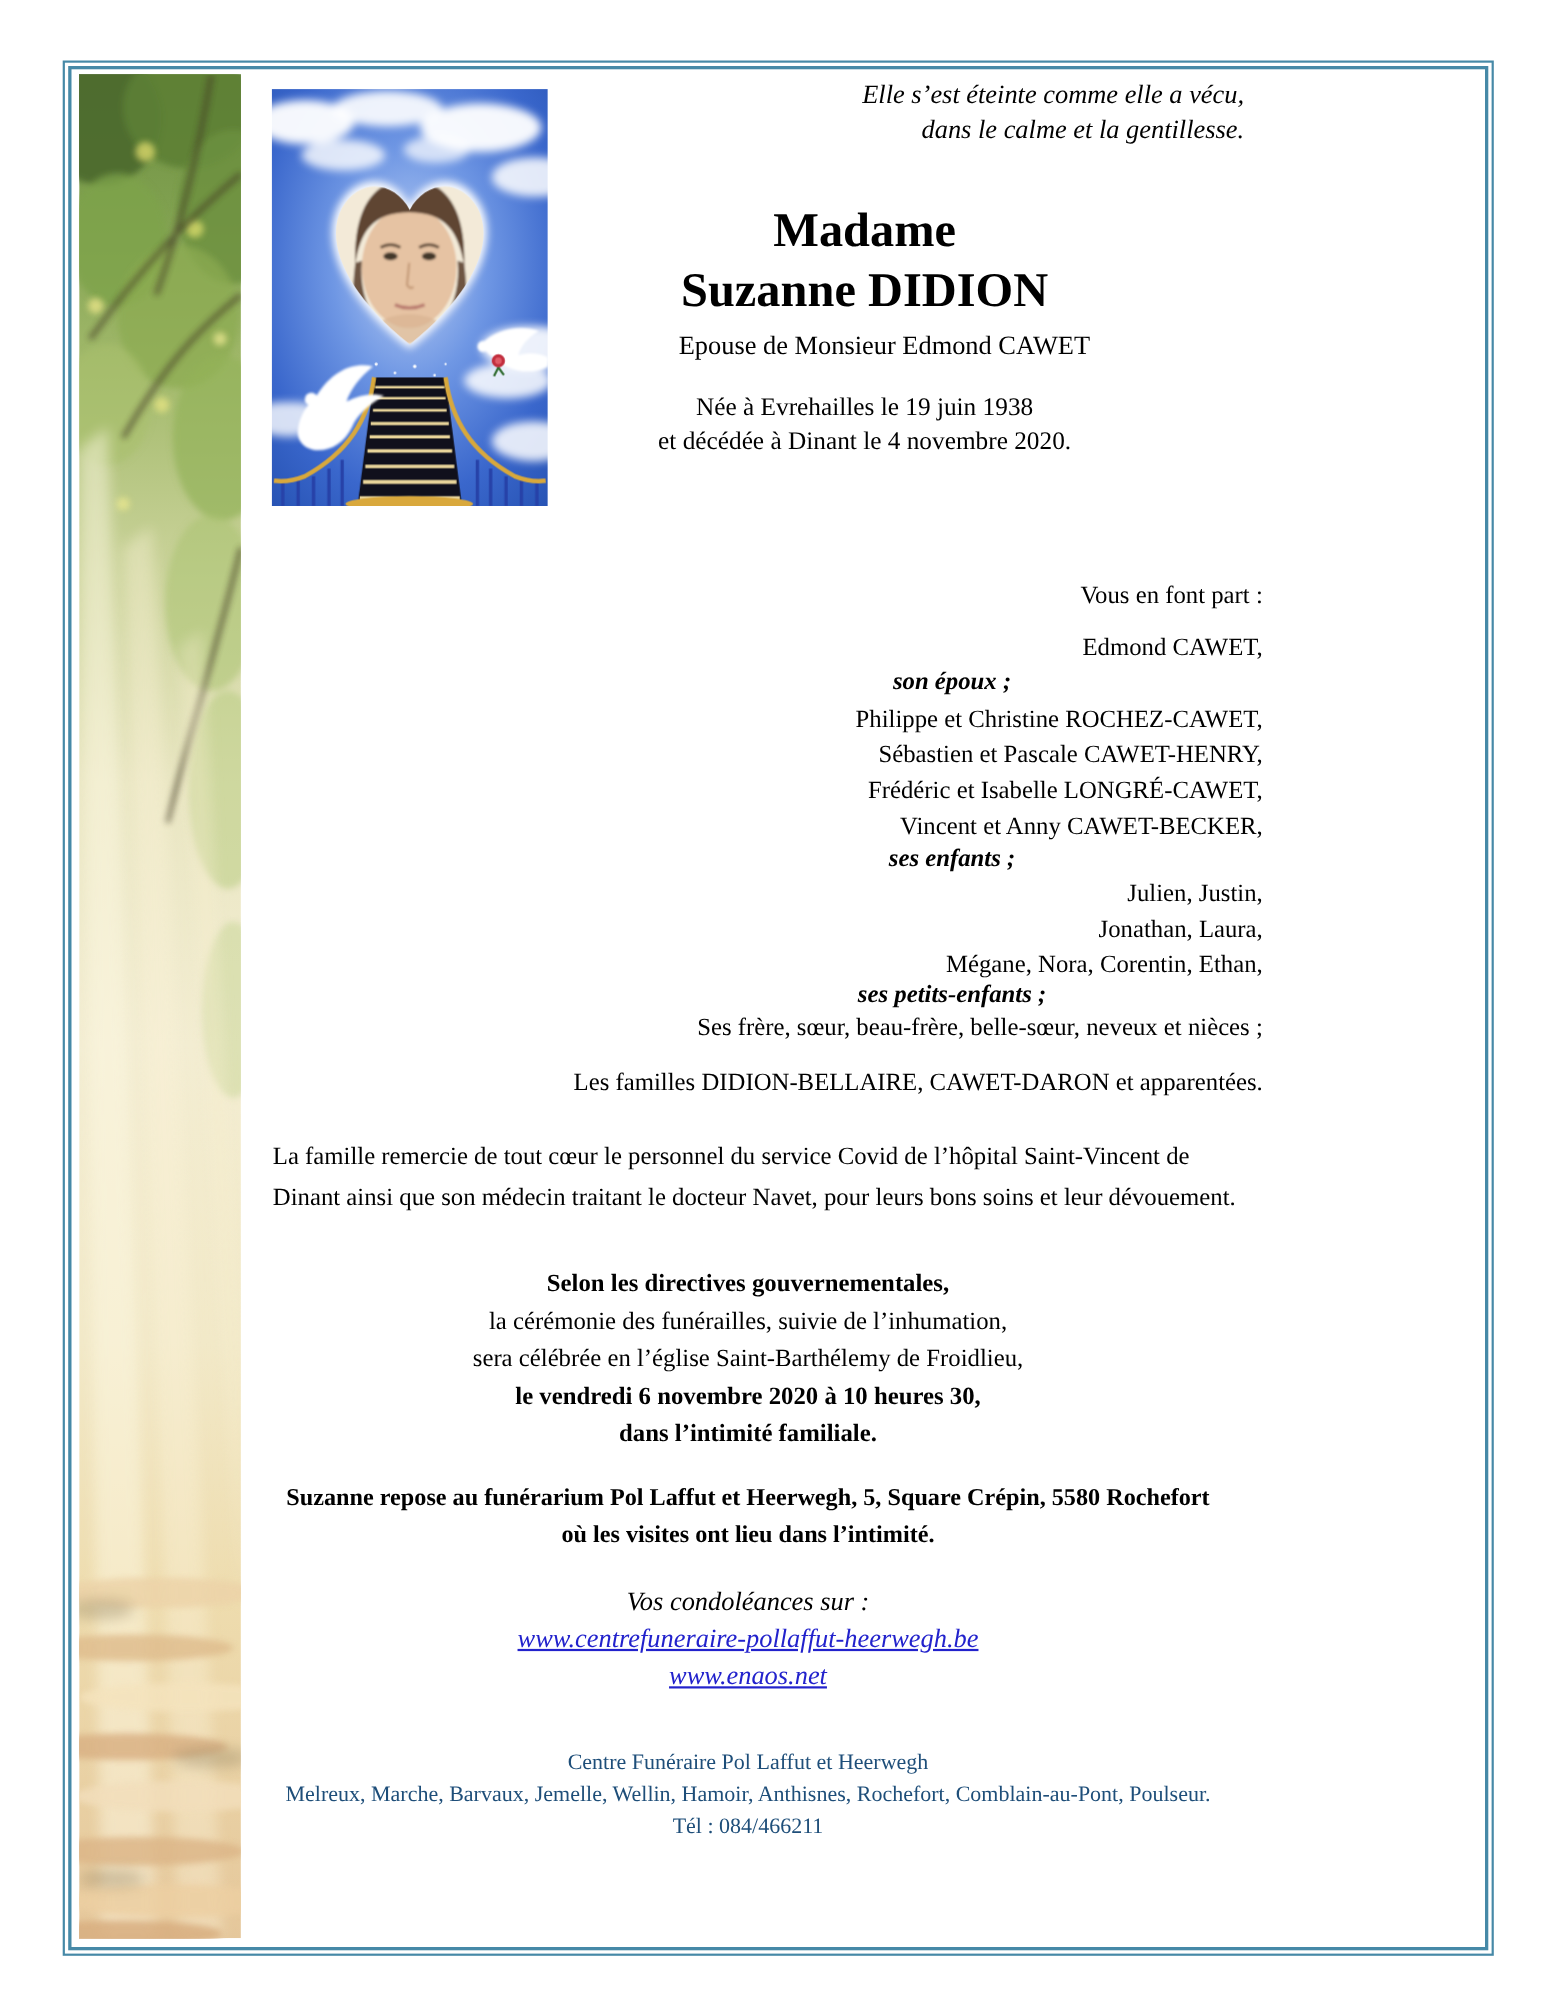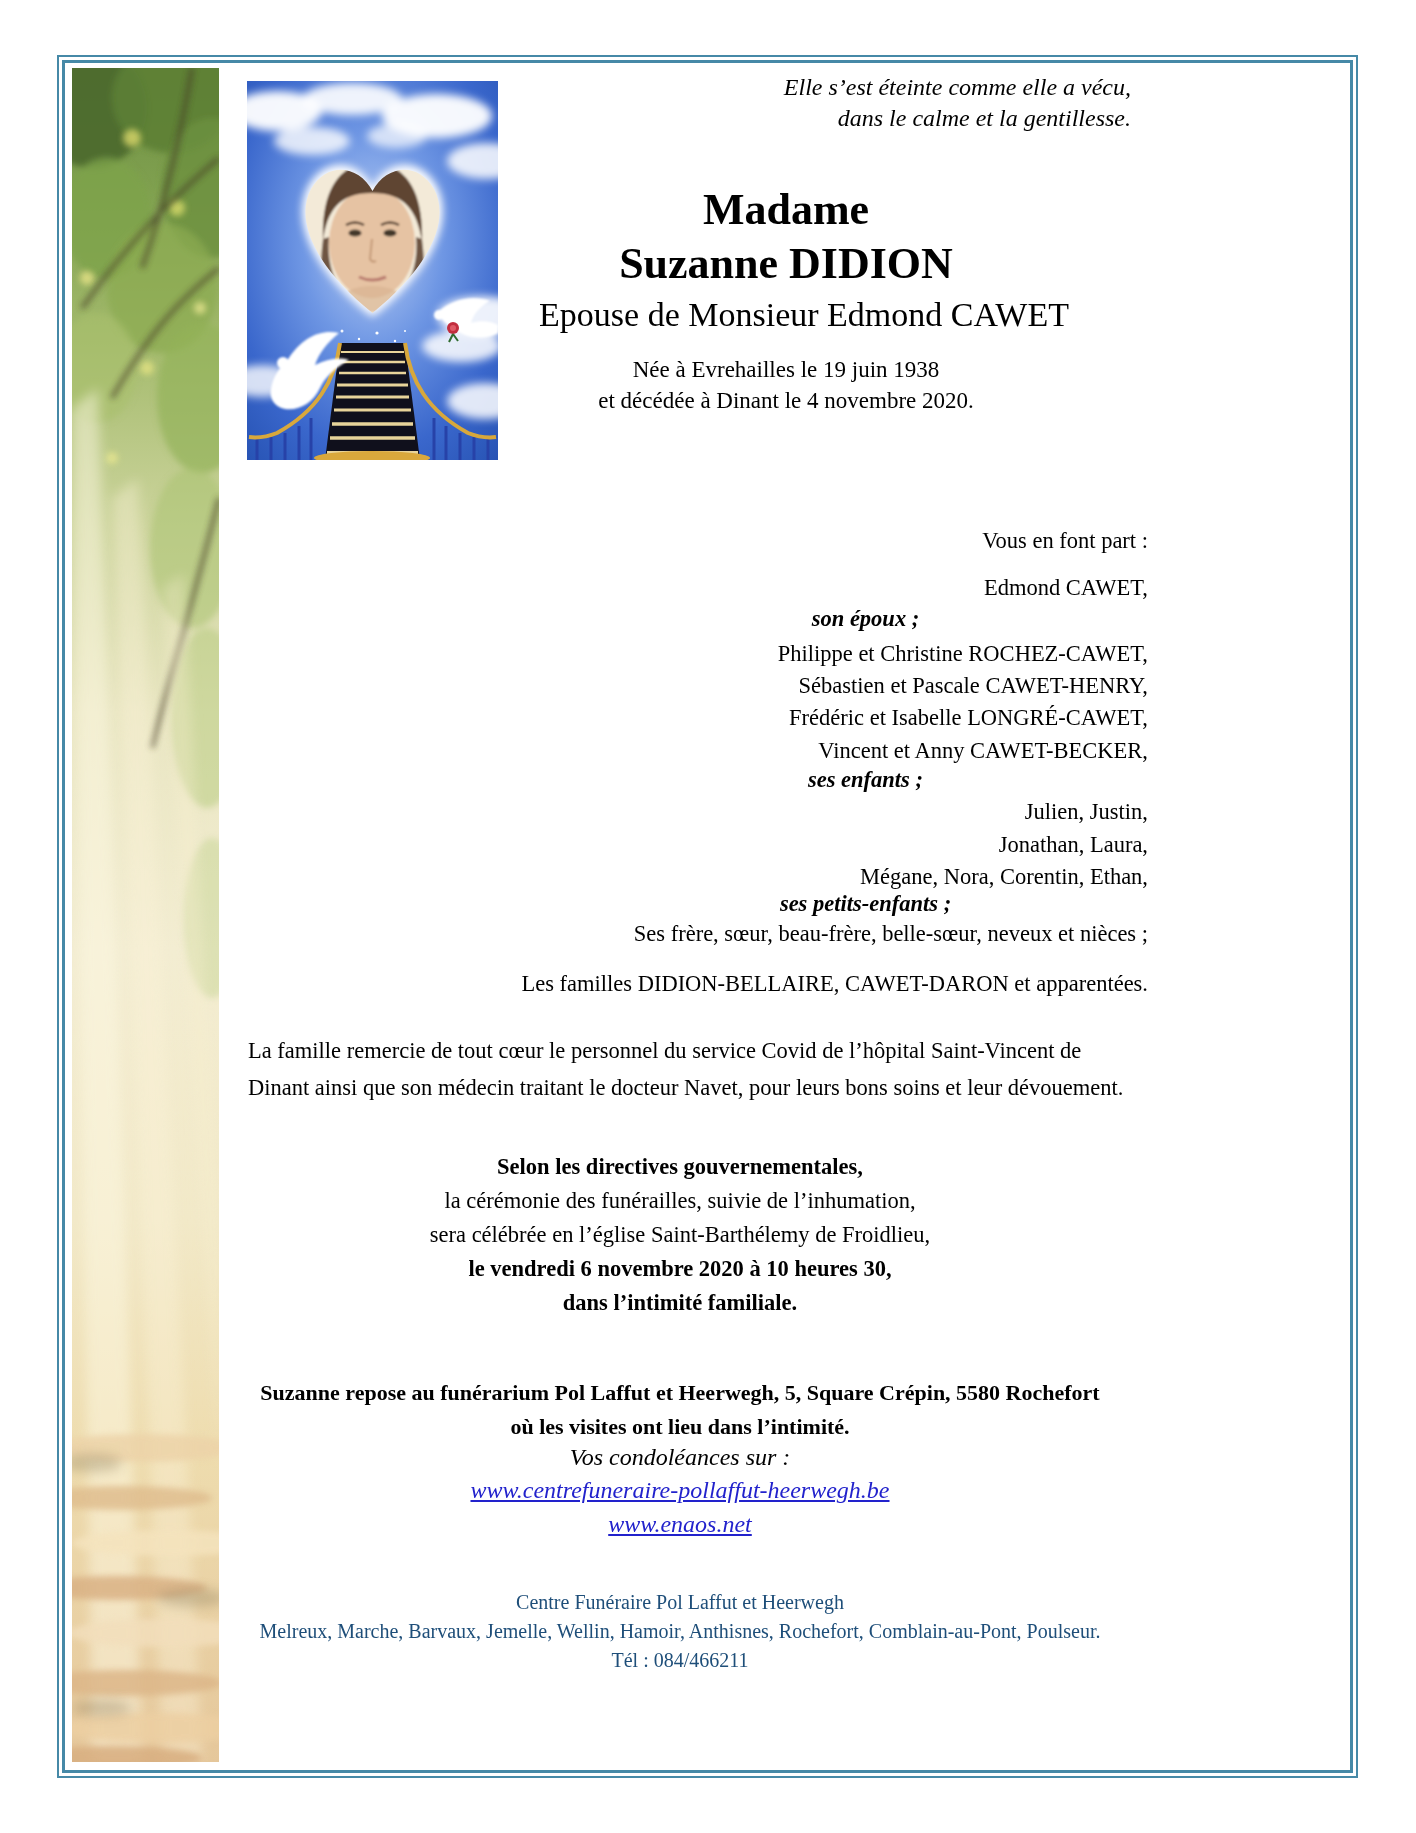--- a/index.html
+++ b/index.html
@@ -10,25 +10,25 @@
            border:2px solid var(--frame,#4689a7); padding:3px; }
   .frame-inner { width:100%; height:100%; border:3px solid var(--frame,#4689a7); }
   .abs { position:absolute; }
   .t  { font-size:22.5px; line-height:30px; }
   .b  { font-weight:bold; }
   .epigraph  { left:600px; width:531px; text-align:right; font-style:italic; font-size:24px; line-height:31px; }
   .role      { left:600px; width:531px; text-align:center; font-weight:bold; font-style:italic; font-size:22.5px; line-height:30px; }
   .head-col  { left:248px; width:1076px; text-align:center; }
   .center-col{ left:230px; width:900px; text-align:center; }
   .title-big { font-size:44px; line-height:52px; font-weight:bold; }
-  .title-mid { font-size:34px; line-height:42px;padding-left:36px; }
+  .title-mid { font-size:24px; line-height:42px;padding-left:36px; }
   .sub       { font-size:23px; line-height:30px; }
   .left-line { left:248px; width:900px; text-align:right; }
   .thanks    { left:248px; width:900px; text-align:left; line-height:37px; }
-  .repose    { white-space:nowrap; font-weight:bold; font-size:22px; line-height:30px;margin-top:32px; }
+  .repose    { white-space:nowrap; font-weight:bold; font-size:22px; line-height:30px; }
   .link      { color:var(--link,#2222cc); font-style:italic; text-decoration:underline; font-size:24px; }
   .condo     { font-style:italic; font-size:24px; }
   .footer    { color:var(--footer-text,#1e4e79); font-size:20px; line-height:28px; }
   .artwork   { display:block; }
 </style>
 </head>
 <body>
 
 <div class="page">
 

